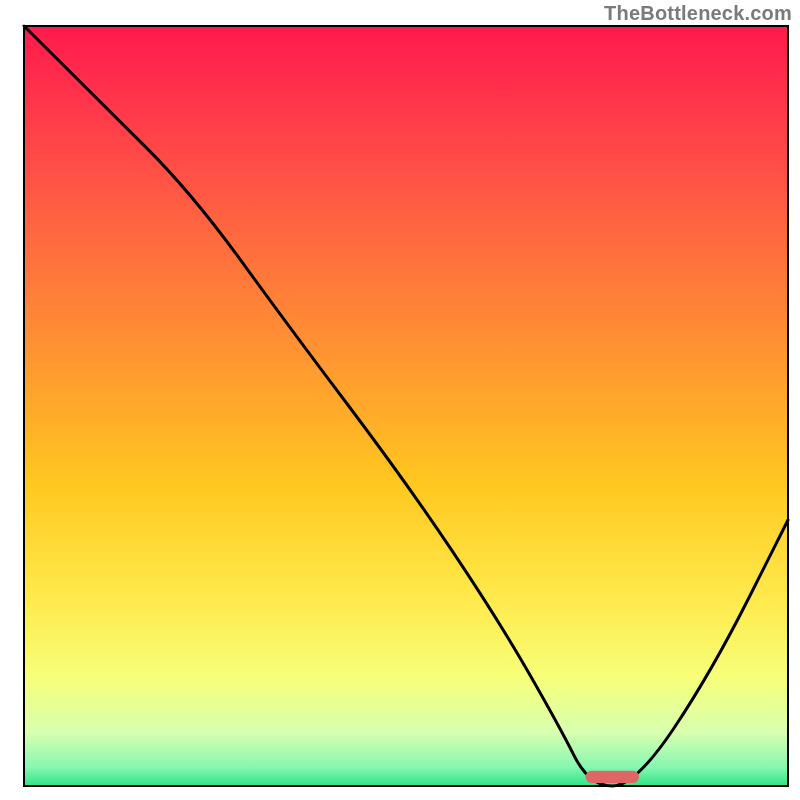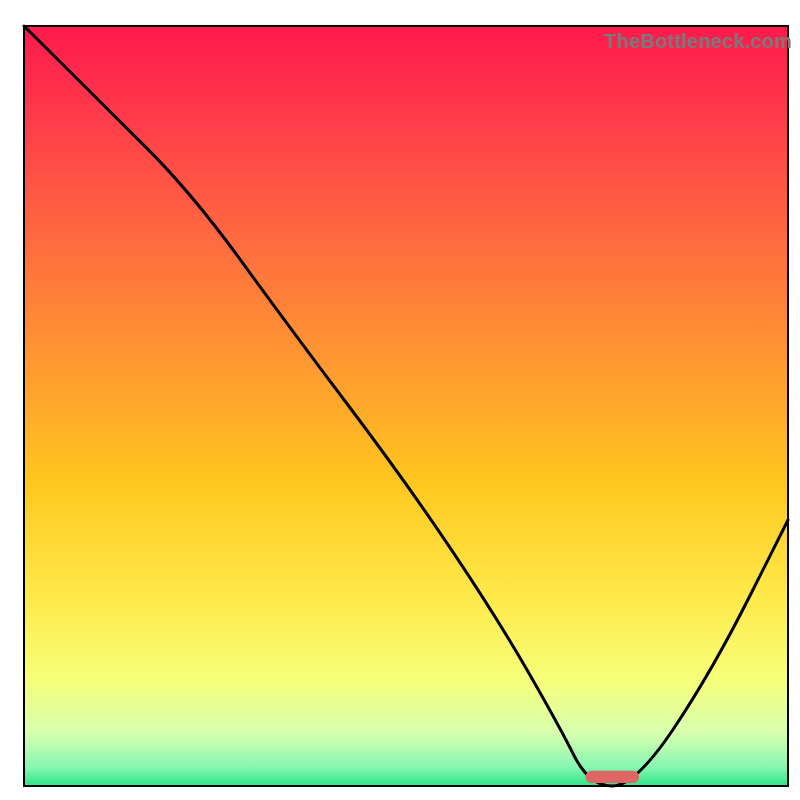--- a/index.html
+++ b/index.html
@@ -17,21 +17,20 @@
     height: 800px;
   }
   .watermark {
     position: absolute;
     top: 2px;
     right: 8px;
     font-size: 20px;
     font-weight: bold;
     color: #7a7a7a;
     letter-spacing: 0.2px;
-    margin-top: 28px;
   }
   svg {
     position: absolute;
     top: 0;
     left: 0;
   }
 </style>
 </head>
 <body>
 

